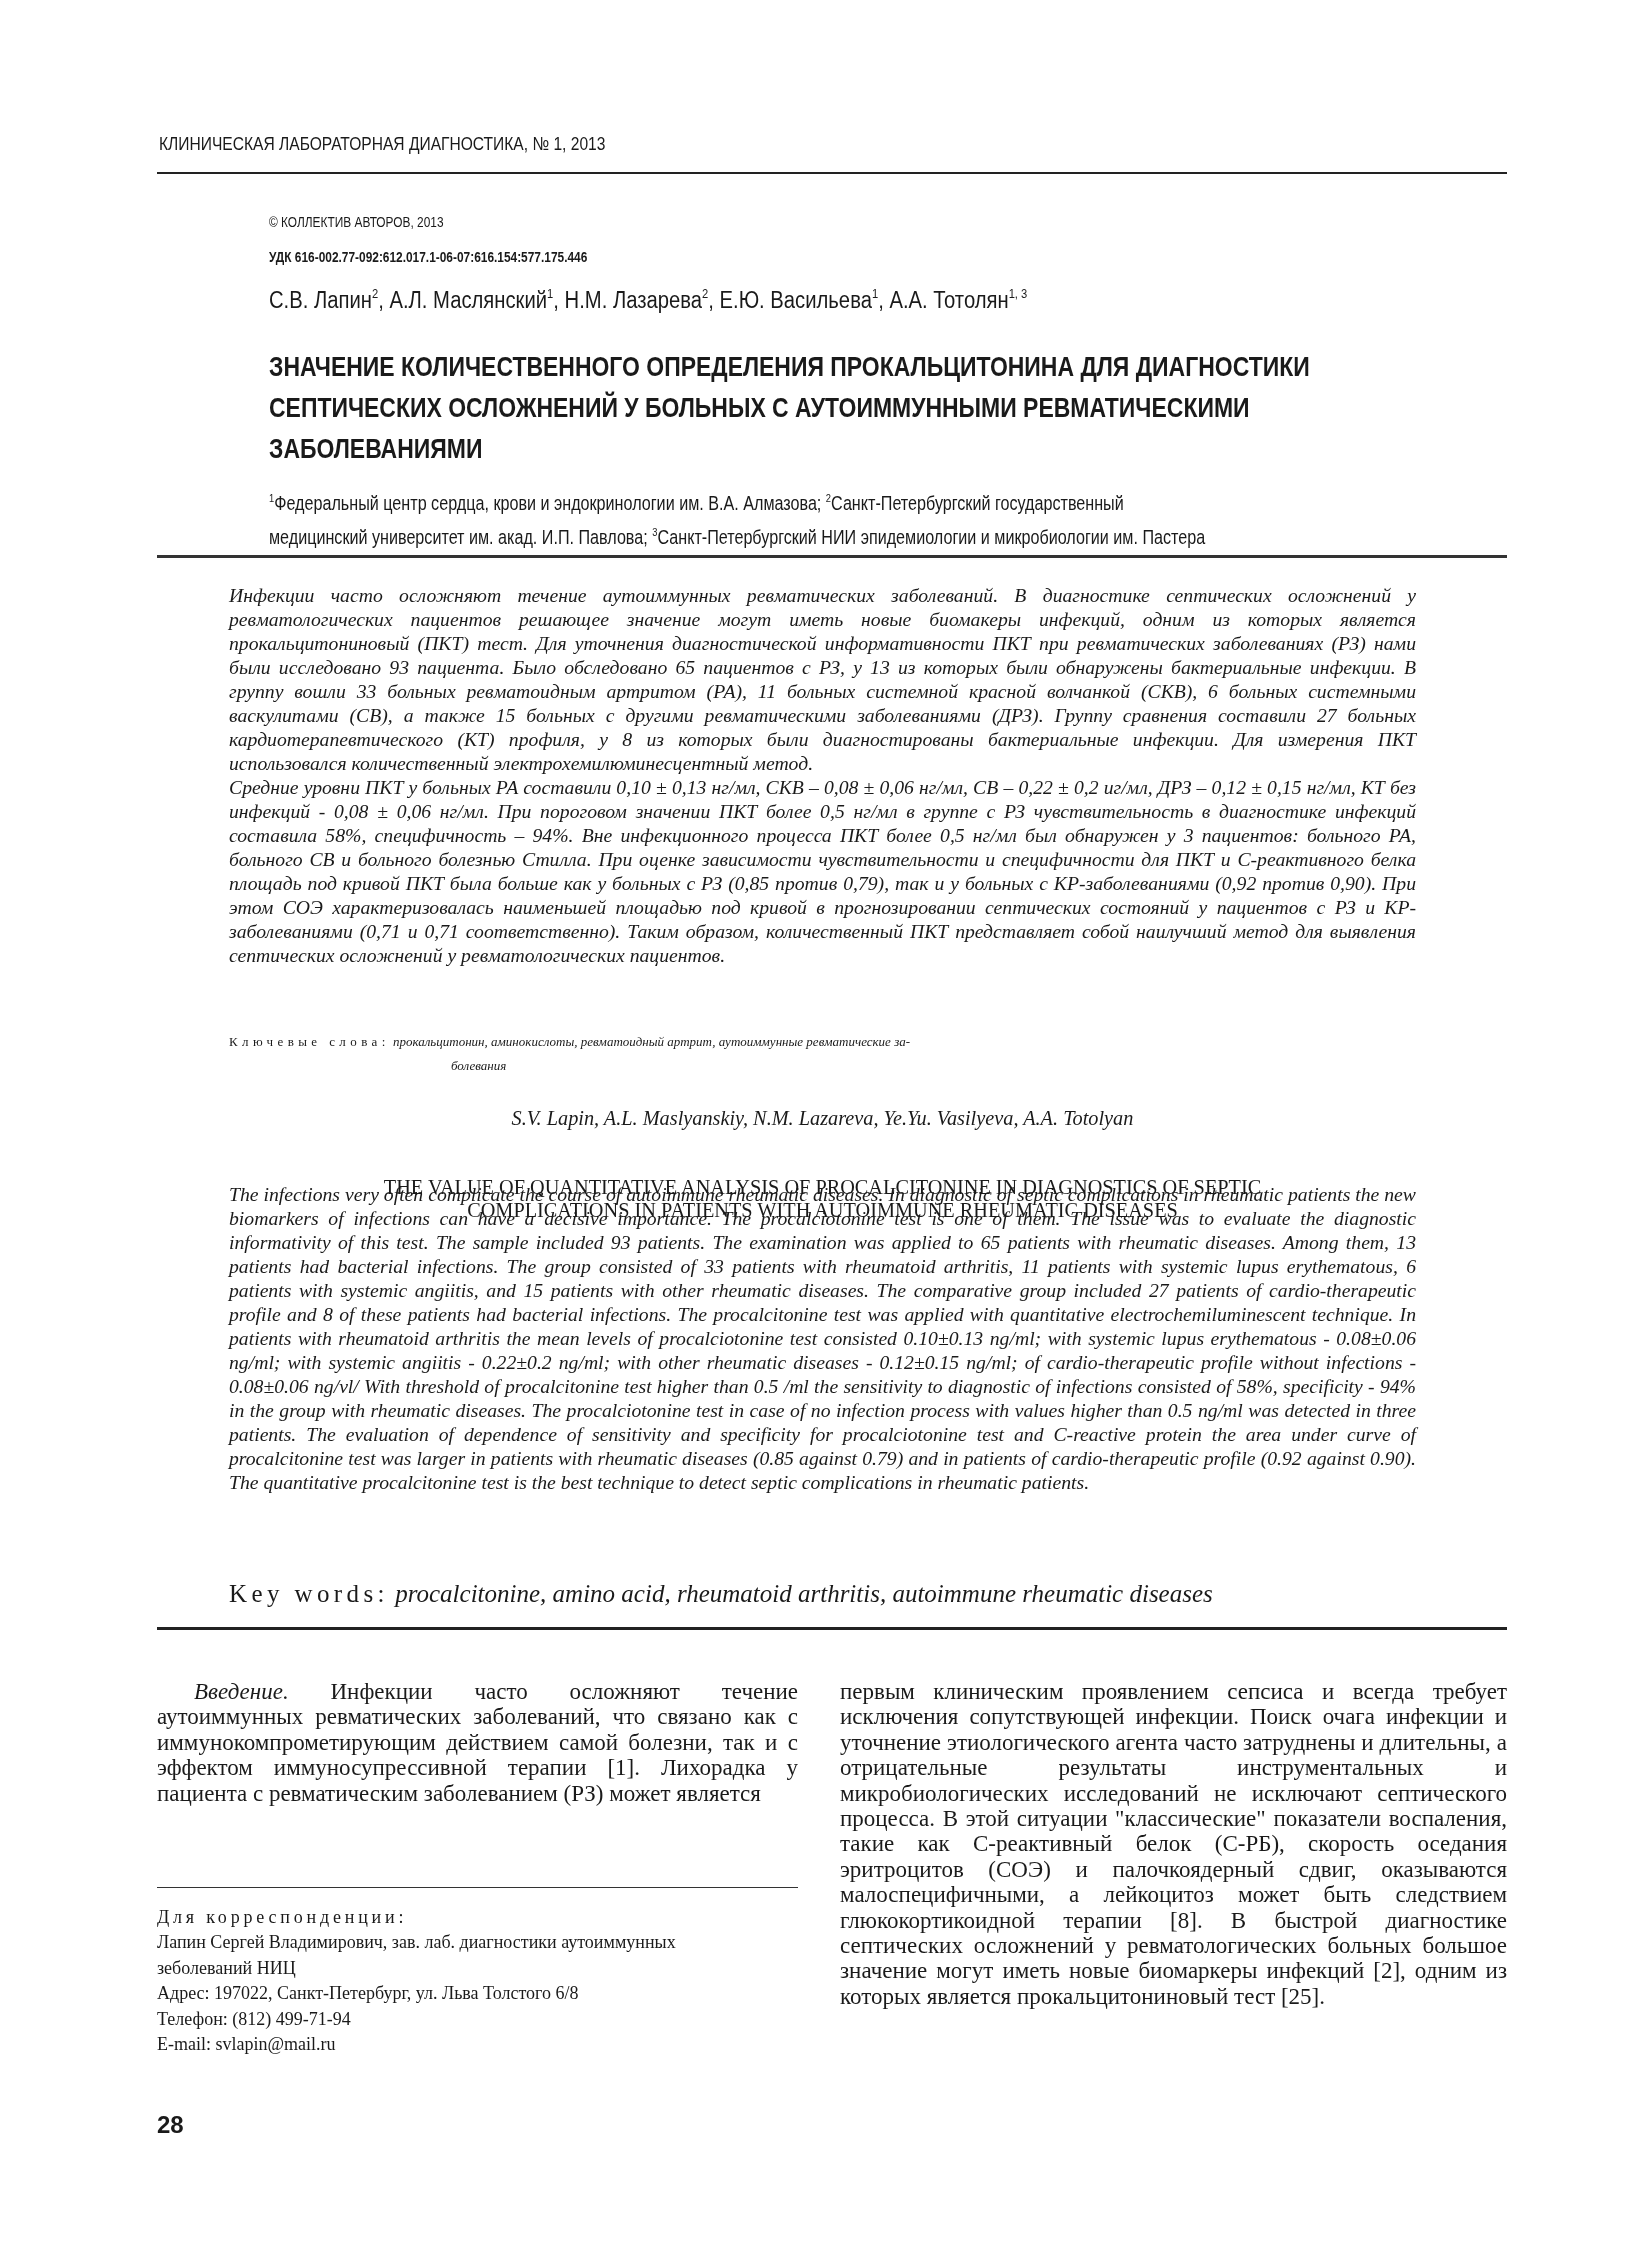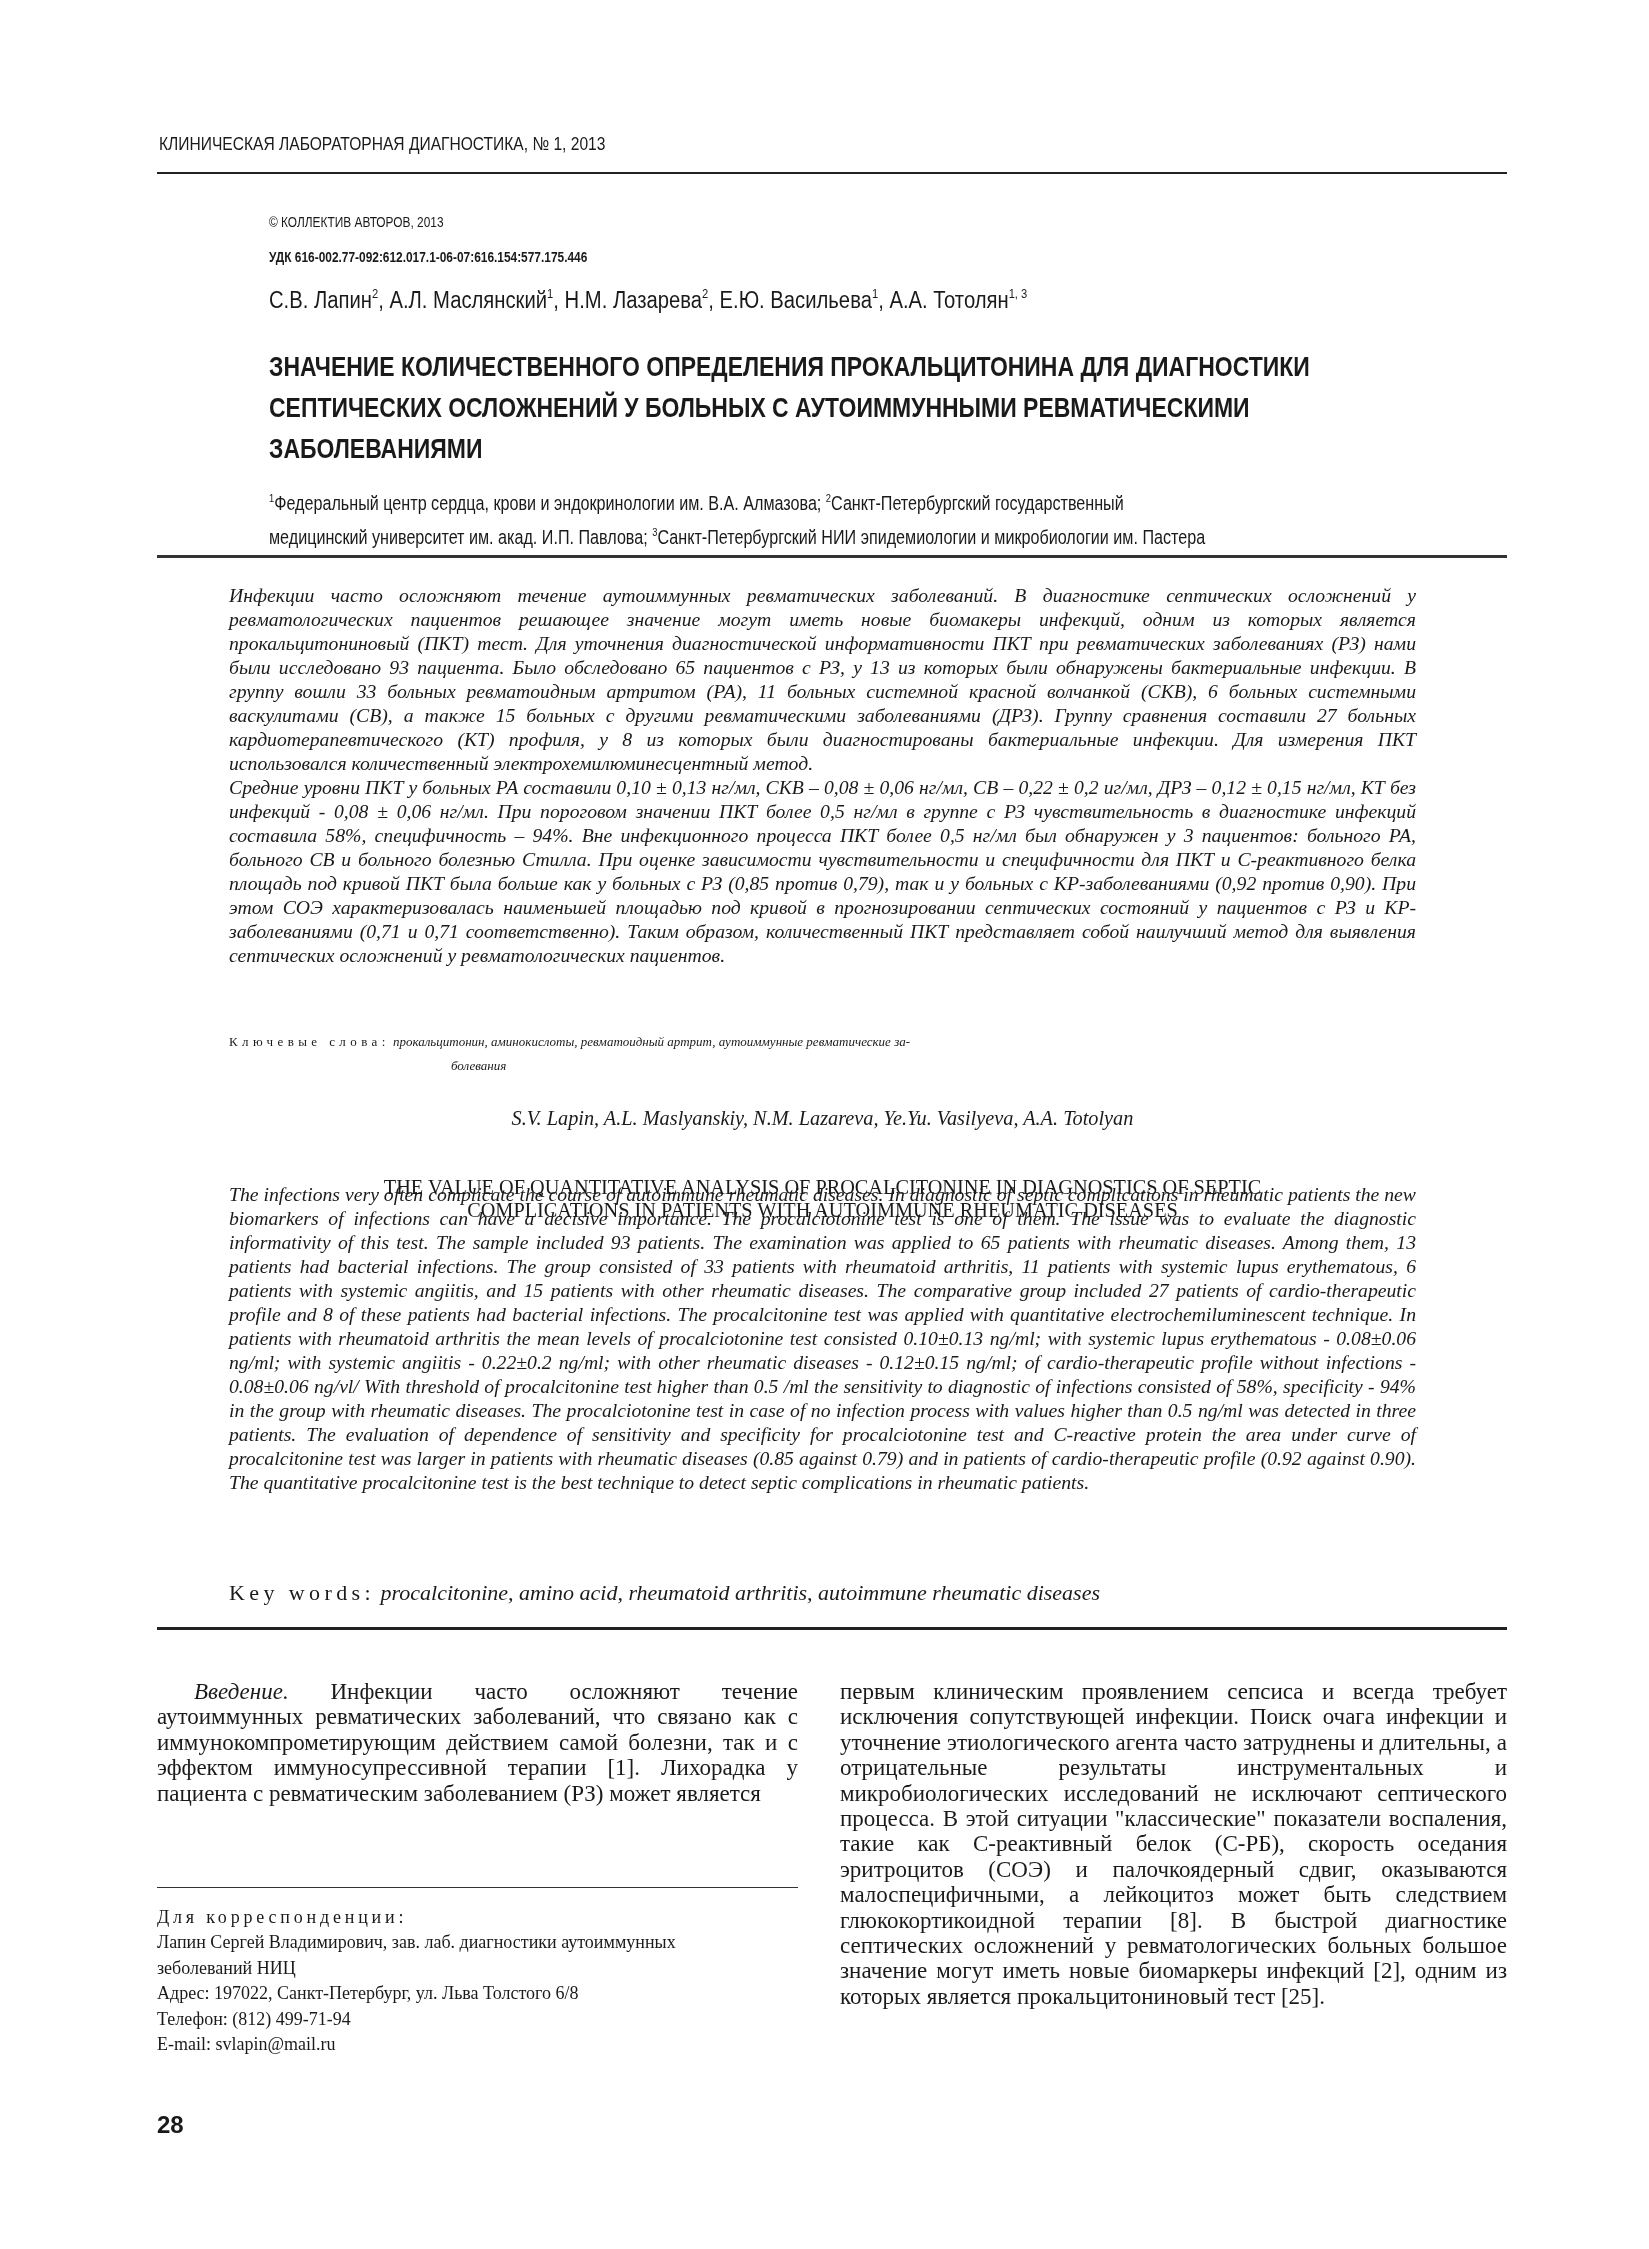--- a/index.html
+++ b/index.html
@@ -31,21 +31,21 @@
 
   #keywords-ru { left: 229px; top: 1030px; width: 1187px; font-size: 13px; line-height: 23.5px; }
   #keywords-ru .label { letter-spacing: 4.4px; font-style: normal; }
   #keywords-ru .kw { font-style: italic; }
   #keywords-ru .kw2 { display: block; padding-left: 222px; font-style: italic; }
 
   #authors-en { left: 229px; top: 1107px; width: 1187px; text-align: center; font-size: 20.3px; font-style: italic; }
   #title-en { left: 229px; top: 1136px; width: 1187px; text-align: center; font-size: 20.3px; line-height: 23px; margin-top: 40px; }
 
   #abstract-en { left: 229px; top: 1182px; width: 1187px; font-size: 19.7px; line-height: 24px; font-style: italic; text-align: justify; }
-  #keywords-en { left: 229px; top: 1580px; width: 1187px; font-size: 22px; }
+  #keywords-en { left: 229px; top: 1580px; width: 1187px; font-size: 25px; }
   #keywords-en .label { letter-spacing: 4.4px; }
   #keywords-en .kw { font-style: italic; }
 
   #rule-bot { left: 157px; top: 1627px; width: 1350px; height: 2.5px; background: #222; }
 
   #intro { left: 157px; top: 1679px; width: 641px; font-size: 23px; line-height: 25.4px; text-align: justify; }
   #intro .lead { font-style: italic; }
   #intro p { margin: 0; text-indent: 37px; }
 
   #col-right { left: 840px; top: 1679px; width: 667px; font-size: 23px; line-height: 25.4px; text-align: justify; }

